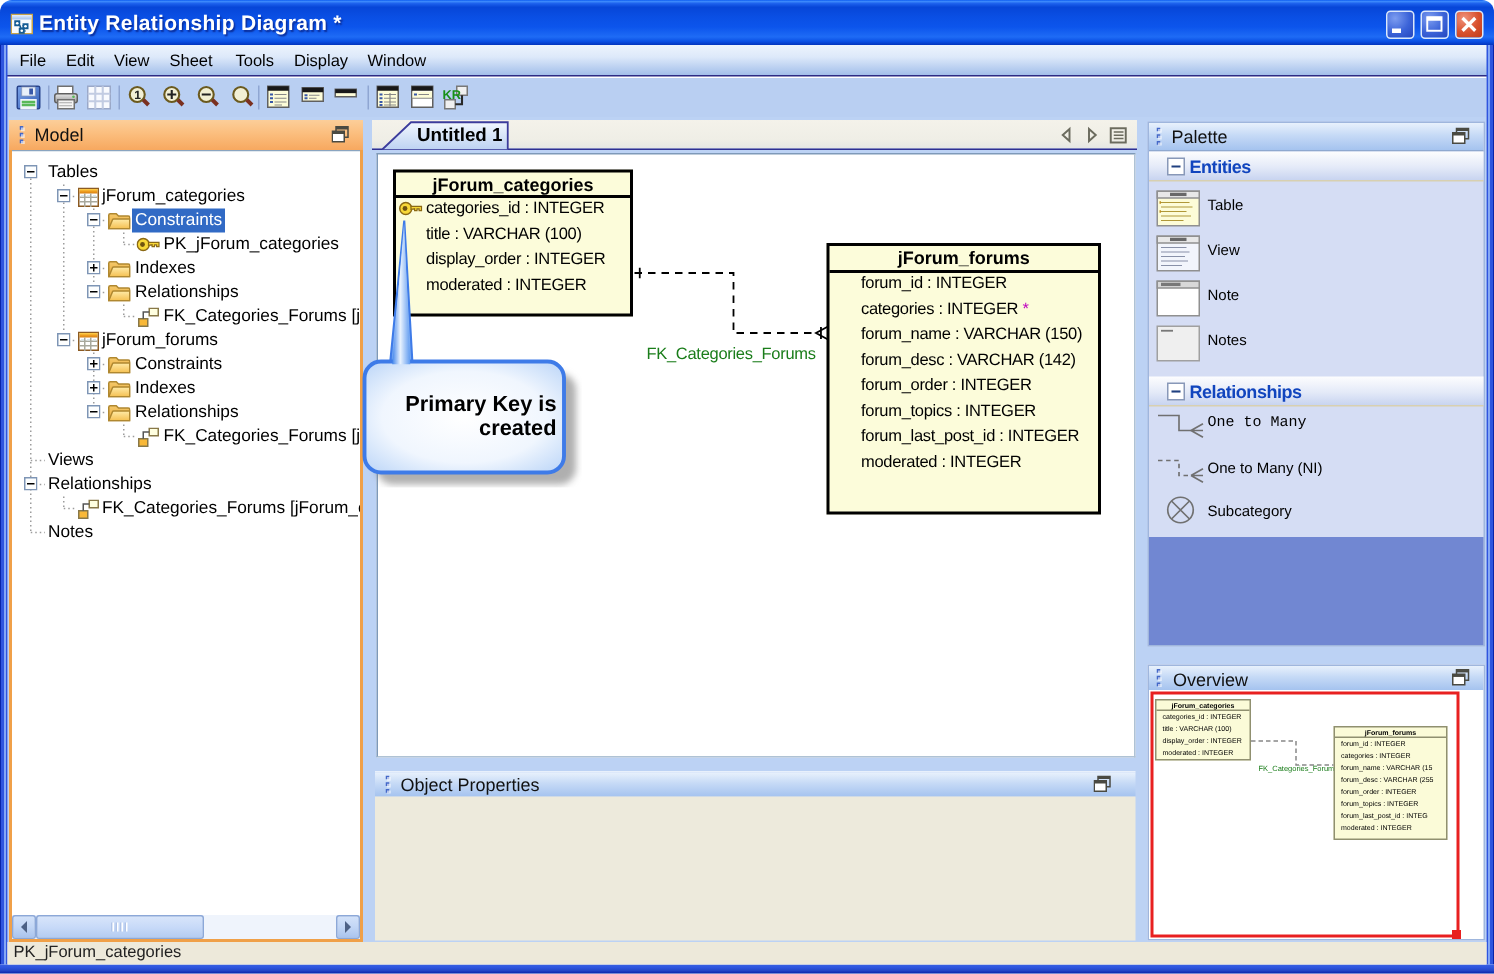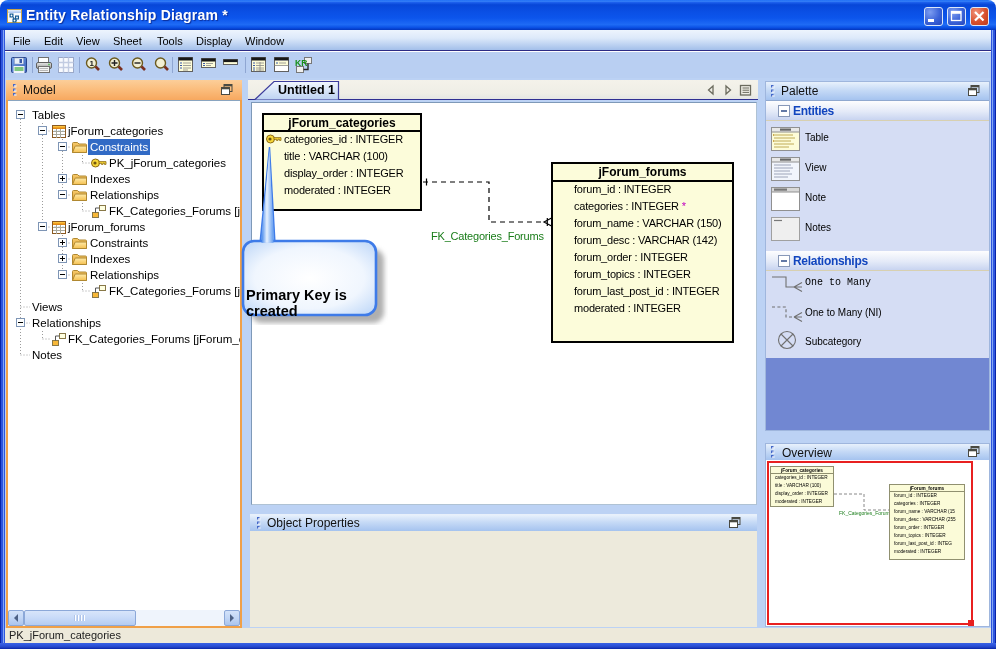--- a/index.html
+++ b/index.html
@@ -481,21 +481,21 @@
       <stop offset="0" stop-color="#4286EC"></stop>
         <stop offset="0.45" stop-color="#E8F2FE"></stop>
         <stop offset="1" stop-color="#5E9AF0"></stop>
     </linearGradient>
   </defs>
   <rect x="9" y="105" width="133" height="74" rx="11" fill="rgba(110,110,110,0.55)" transform="translate(4,4)" filter="blur(2.5px)"></rect>
   <polygon points="31.5,7 22,103 37,103" fill="url(#tailgrad)" stroke="#3E7BE8" stroke-width="1.4"></polygon>
   <rect x="5" y="101" width="133" height="74" rx="11" fill="url(#ballgrad)" stroke="#3E7BE8" stroke-width="2.6"></rect>
   <polygon points="31.4,9 23.5,102.8 35.5,102.8" fill="url(#tailgrad)" stroke="none"></polygon>
 </svg>
-<div class="abs" style="left:248px;top:160px;width:125px;text-align:left;font-size:14.5px;font-weight:bold;color:#000;line-height:16px;top:262px;left:246px;margin-top:25px;">Primary Key is<br>created</div>
+<div class="abs" style="left:248px;top:160px;width:125px;text-align:right;font-size:14.5px;font-weight:bold;color:#000;line-height:16px;top:262px;left:246px;">Primary Key is<br>created</div>
 
 <div id="ophead" class="abs"></div>
 <svg class="abs" style="left:257px;top:517px;" width="4" height="12">
     <use href="#gripv"></use>
   </svg>
 <div class="abs phtext" style="left:267px;top:516px;">Object Properties</div>
 <svg class="abs" style="left:729px;top:517px;" width="12" height="12">
     <use href="#floatico"></use>
   </svg>
 <div id="opbody" class="abs"></div>

